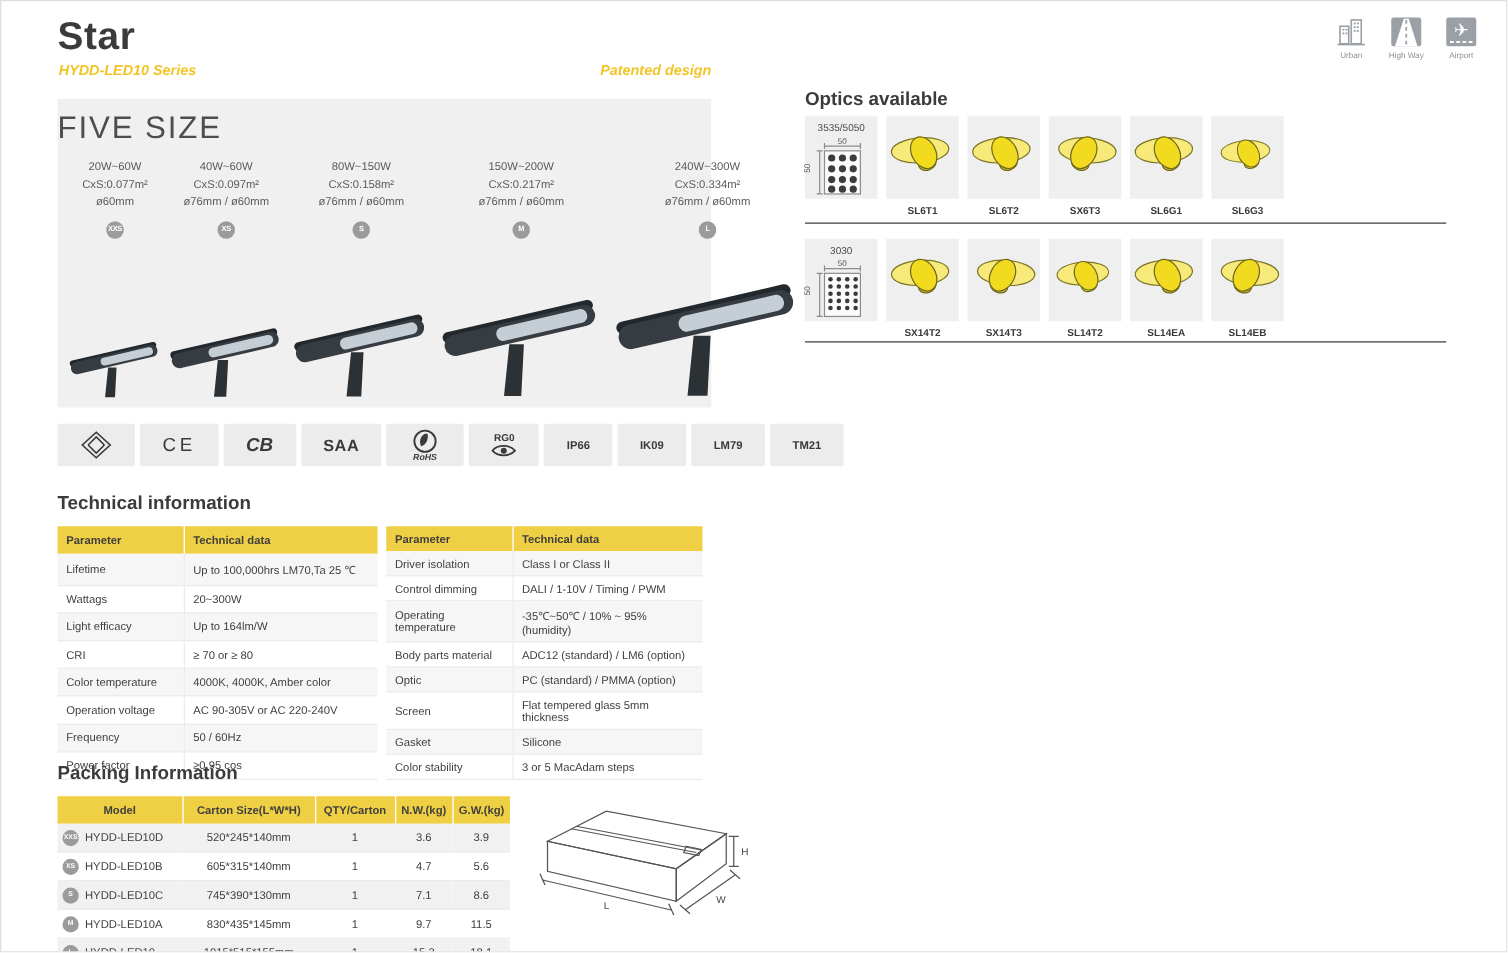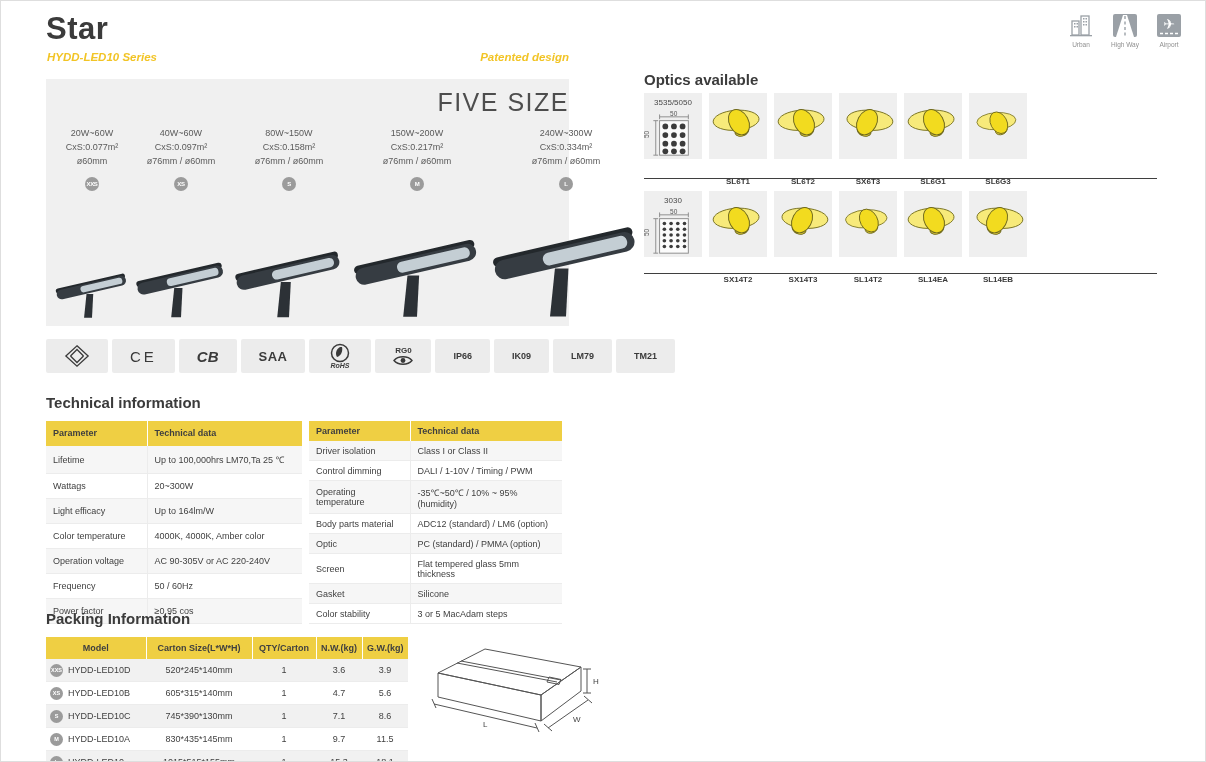--- a/index.html
+++ b/index.html
@@ -12,21 +12,21 @@
   .sub-row { position:absolute; left:46px; top:50px; width:522px; display:flex; justify-content:space-between; }
   .series, .patented { font-size:11.5px; font-weight:bold; font-style:italic; color:#F2C425; }
 
   
   .apps { position:absolute; left:1064px; top:12px; display:flex; gap:12px; }
   .app { display:flex; flex-direction:column; align-items:center; width:32px; }
   .app-label { font-size:6.5px; color:#8f8f8f; margin-top:2px; white-space:nowrap; }
 
   
   .panel { position:absolute; left:45px; top:78px; width:523px; height:247px; background:#F0F0F0; }
-  .panel-title { text-align:right; font-size:25px; color:#4d4d4d; letter-spacing:1.5px; padding-top:9px;padding-left:47px; }
+  .panel-title { text-align:left; font-size:25px; color:#4d4d4d; letter-spacing:1.5px; padding-top:9px; }
   .size-cols { display:flex; margin-top:10px; height:192px; padding:0 6px; }
   .size-col { flex:1; display:flex; flex-direction:column; align-items:center; }
   .spec { font-size:9px; color:#5a5a5a; text-align:center; line-height:1.55; height:42px; }
   .badge { width:14px; height:14px; border-radius:50%; background:#9b9b9b; color:#fff;
            font-size:6px; font-weight:bold; display:flex; align-items:center; justify-content:center;
            margin-top:8px; letter-spacing:-0.3px; }
   .lamp { margin-top:auto; display:block; }
   .size-col:nth-child(1) .lamp { width:80px; height:58px; }
   .size-col:nth-child(2) .lamp { width:98px; height:72px; }
   .size-col:nth-child(3) .lamp { width:118px; height:86px; }
@@ -71,21 +71,21 @@
   .p-badge { width:13px; height:13px; border-radius:50%; background:#9b9b9b; color:#fff;
              font-size:5.5px; font-weight:bold; display:flex; align-items:center; justify-content:center; flex:0 0 13px; }
   .carton { position:absolute; left:422px; top:632px; }
 
   
   .optics-title { position:absolute; left:643px; top:70px; font-size:15px; font-weight:bold; color:#3b3b3b; }
   .optics-row { position:absolute; left:643px; display:flex; gap:7px; }
   .row1 { top:92px; } .row2 { top:190px; }
   .op-cell { width:58px; }
   .op-img { height:66px; background:#efefef; display:flex; align-items:center; justify-content:center; position:relative; }
-  .op-label { text-align:center; font-size:8px; font-weight:bold; color:#3a3a3a; margin-top:18px; }
+  .op-label { text-align:center; font-size:8px; font-weight:bold; color:#3a3a3a; margin-top:5px; }
   .chip-img { flex-direction:column; justify-content:space-between; }
   .chip-name { font-size:8px; color:#4a4a4a; margin-top:5px; }
   .dim-top { position:absolute; top:17px; left:50%; transform:translateX(-40%); font-size:6.5px; color:#555; }
   .dim-left { position:absolute; left:-1px; top:38px; transform:rotate(-90deg); font-size:6.5px; color:#555; }
   .divider { position:absolute; left:643px; width:513px; border-top:1px solid #3f3f3f; }
   .div1 { top:177px; } .div2 { top:272px; }
 </style>
 </head>
 <body>
 
@@ -330,20 +330,24 @@
             <td>Lifetime</td>
             <td>Up to 100,000hrs LM70,Ta 25 ℃</td>
           </tr>
       <tr>
             <td>Wattags</td>
             <td>20~300W</td>
           </tr>
       <tr>
             <td>Light efficacy</td>
             <td>Up to 164lm/W</td>
+          </tr>
+      <tr>
+            <td>CRI</td>
+            <td>≥ 70 or ≥ 80</td>
           </tr>
       <tr>
             <td>Color temperature</td>
             <td>4000K, 4000K, Amber color</td>
           </tr>
       <tr>
             <td>Operation voltage</td>
             <td>AC 90-305V or AC 220-240V</td>
           </tr>
       <tr>

